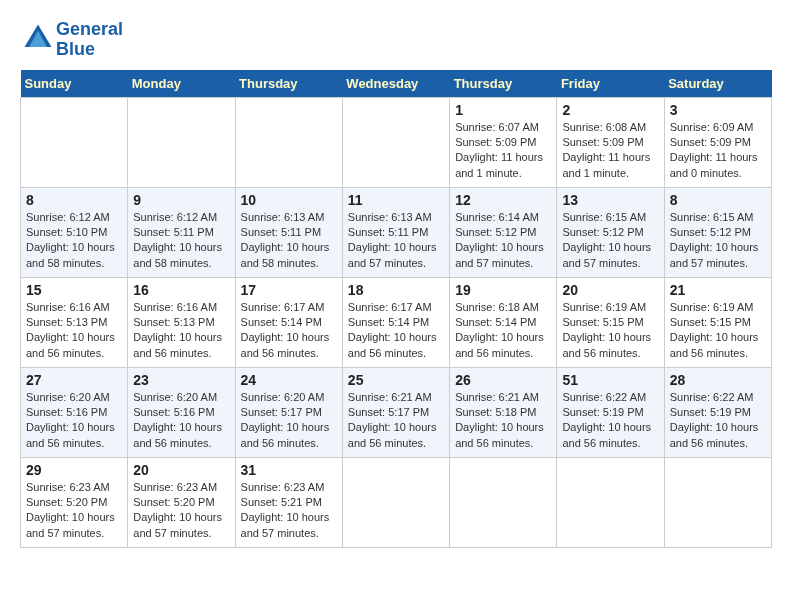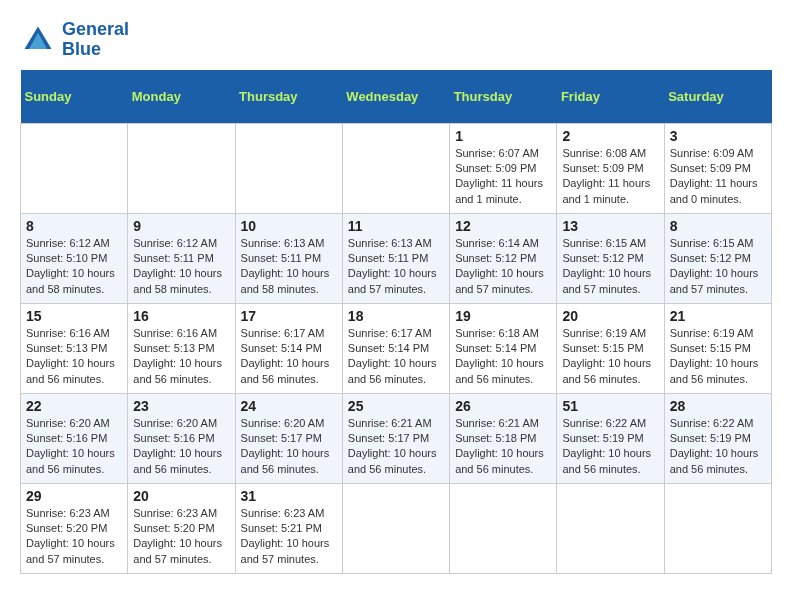--- a/index.html
+++ b/index.html
@@ -11,22 +11,20 @@
       padding: 20px;
     }
     .header {
       display: flex;
       justify-content: space-between;
       align-items: flex-start;
       margin-bottom: 10px;
     }
     .logo {
       display: flex;
-      align-items: center;
-      gap: 6px;
     }
     .logo-text {
       font-size: 18px;
       font-weight: bold;
       line-height: 1.1;
     }
     .logo-text span { color: #1a5fa8; }
     .logo-icon {
       width: 36px;
       height: 36px;
@@ -41,22 +39,22 @@
       font-size: 14px;
       color: #555;
     }
     table {
       width: 100%;
       border-collapse: collapse;
       font-size: 11px;
     }
     thead th {
       background: #1a5fa8;
-      color: #bef264;
-      padding: 19px 4px;
+      color: #fef9c3;
+      padding: 6px 4px;
       text-align: left;
       font-size: 13px;
       font-weight: bold;
     }
     td {
       vertical-align: top;
       padding: 4px 5px;
       border: 1px solid #ccc;
       width: 14.28%;
       min-height: 80px;
@@ -184,21 +182,21 @@
           <span class="day-num">20</span>
 <div class="day-info">Sunrise: 6:19 AM<br>Sunset: 5:15 PM<br>Daylight: 10 hours and 56 minutes.</div>
         </td>
         <td>
           <span class="day-num">21</span>
 <div class="day-info">Sunrise: 6:19 AM<br>Sunset: 5:15 PM<br>Daylight: 10 hours and 56 minutes.</div>
         </td>
       </tr>
       <tr>
         <td>
-          <span class="day-num">22</span>
+          <span class="day-num">27</span>
 <div class="day-info">Sunrise: 6:20 AM<br>Sunset: 5:16 PM<br>Daylight: 10 hours and 56 minutes.</div>
         </td>
         <td>
           <span class="day-num">23</span>
 <div class="day-info">Sunrise: 6:20 AM<br>Sunset: 5:16 PM<br>Daylight: 10 hours and 56 minutes.</div>
         </td>
         <td>
           <span class="day-num">24</span>
 <div class="day-info">Sunrise: 6:20 AM<br>Sunset: 5:17 PM<br>Daylight: 10 hours and 56 minutes.</div>
         </td>

